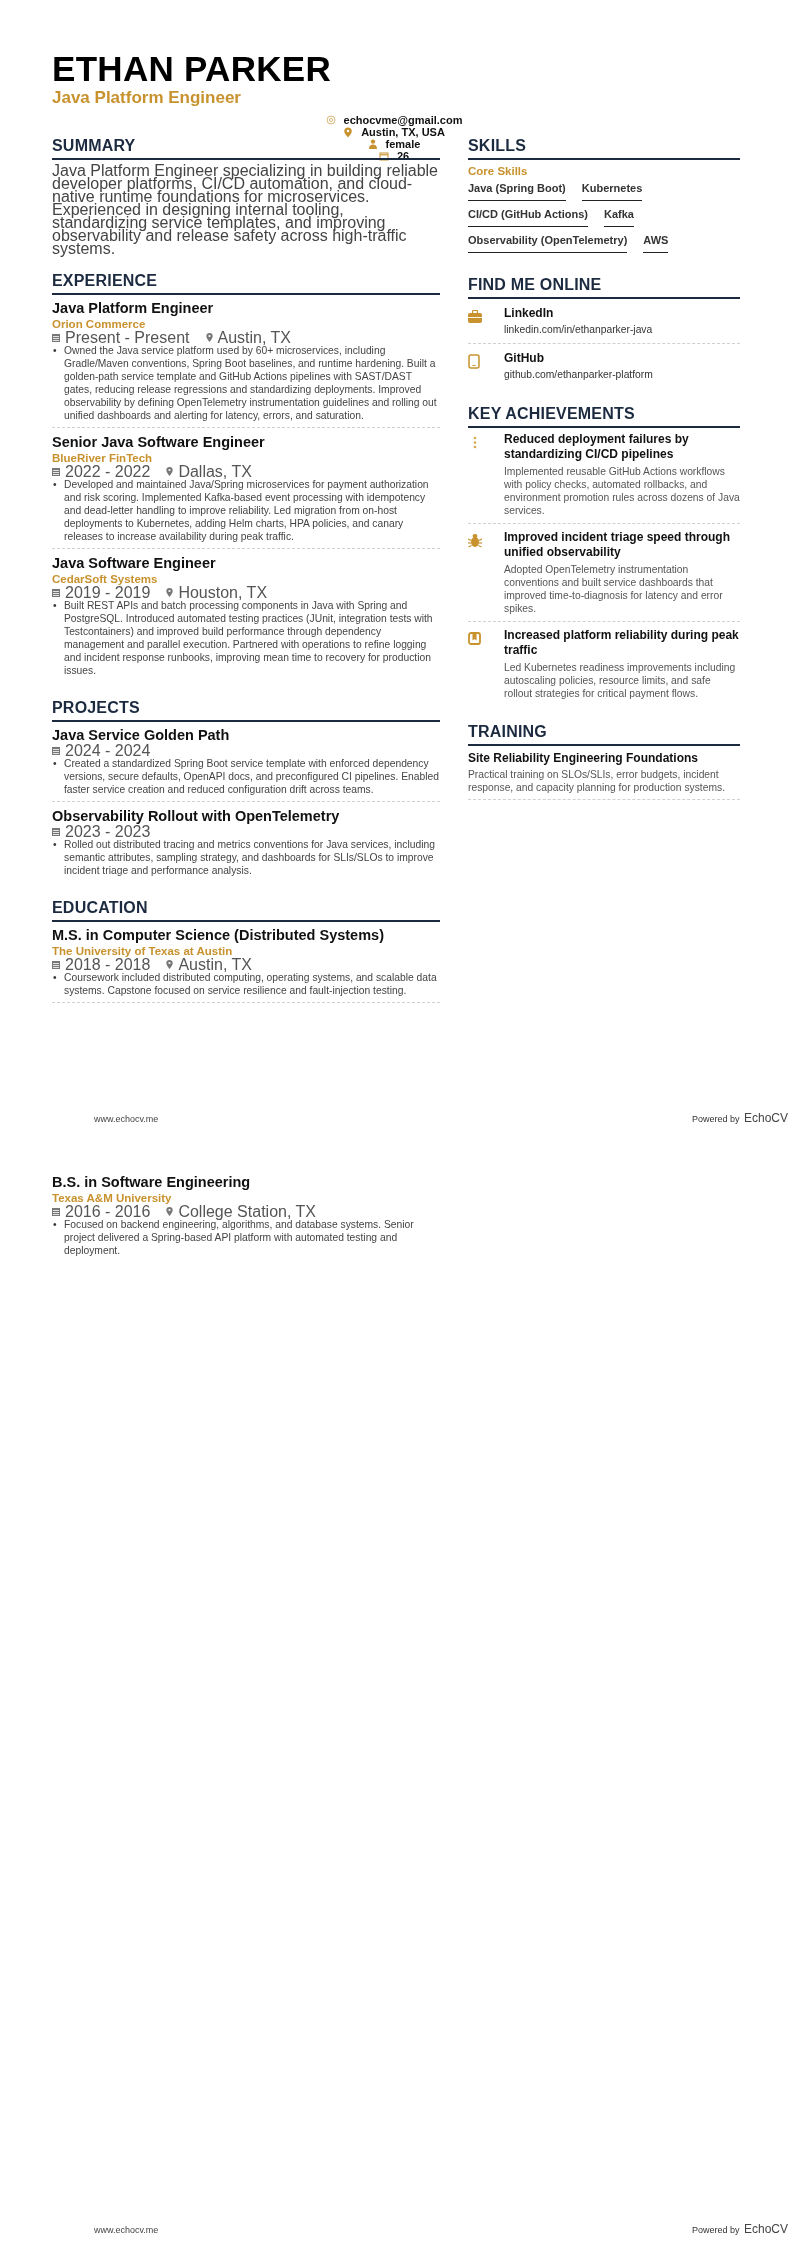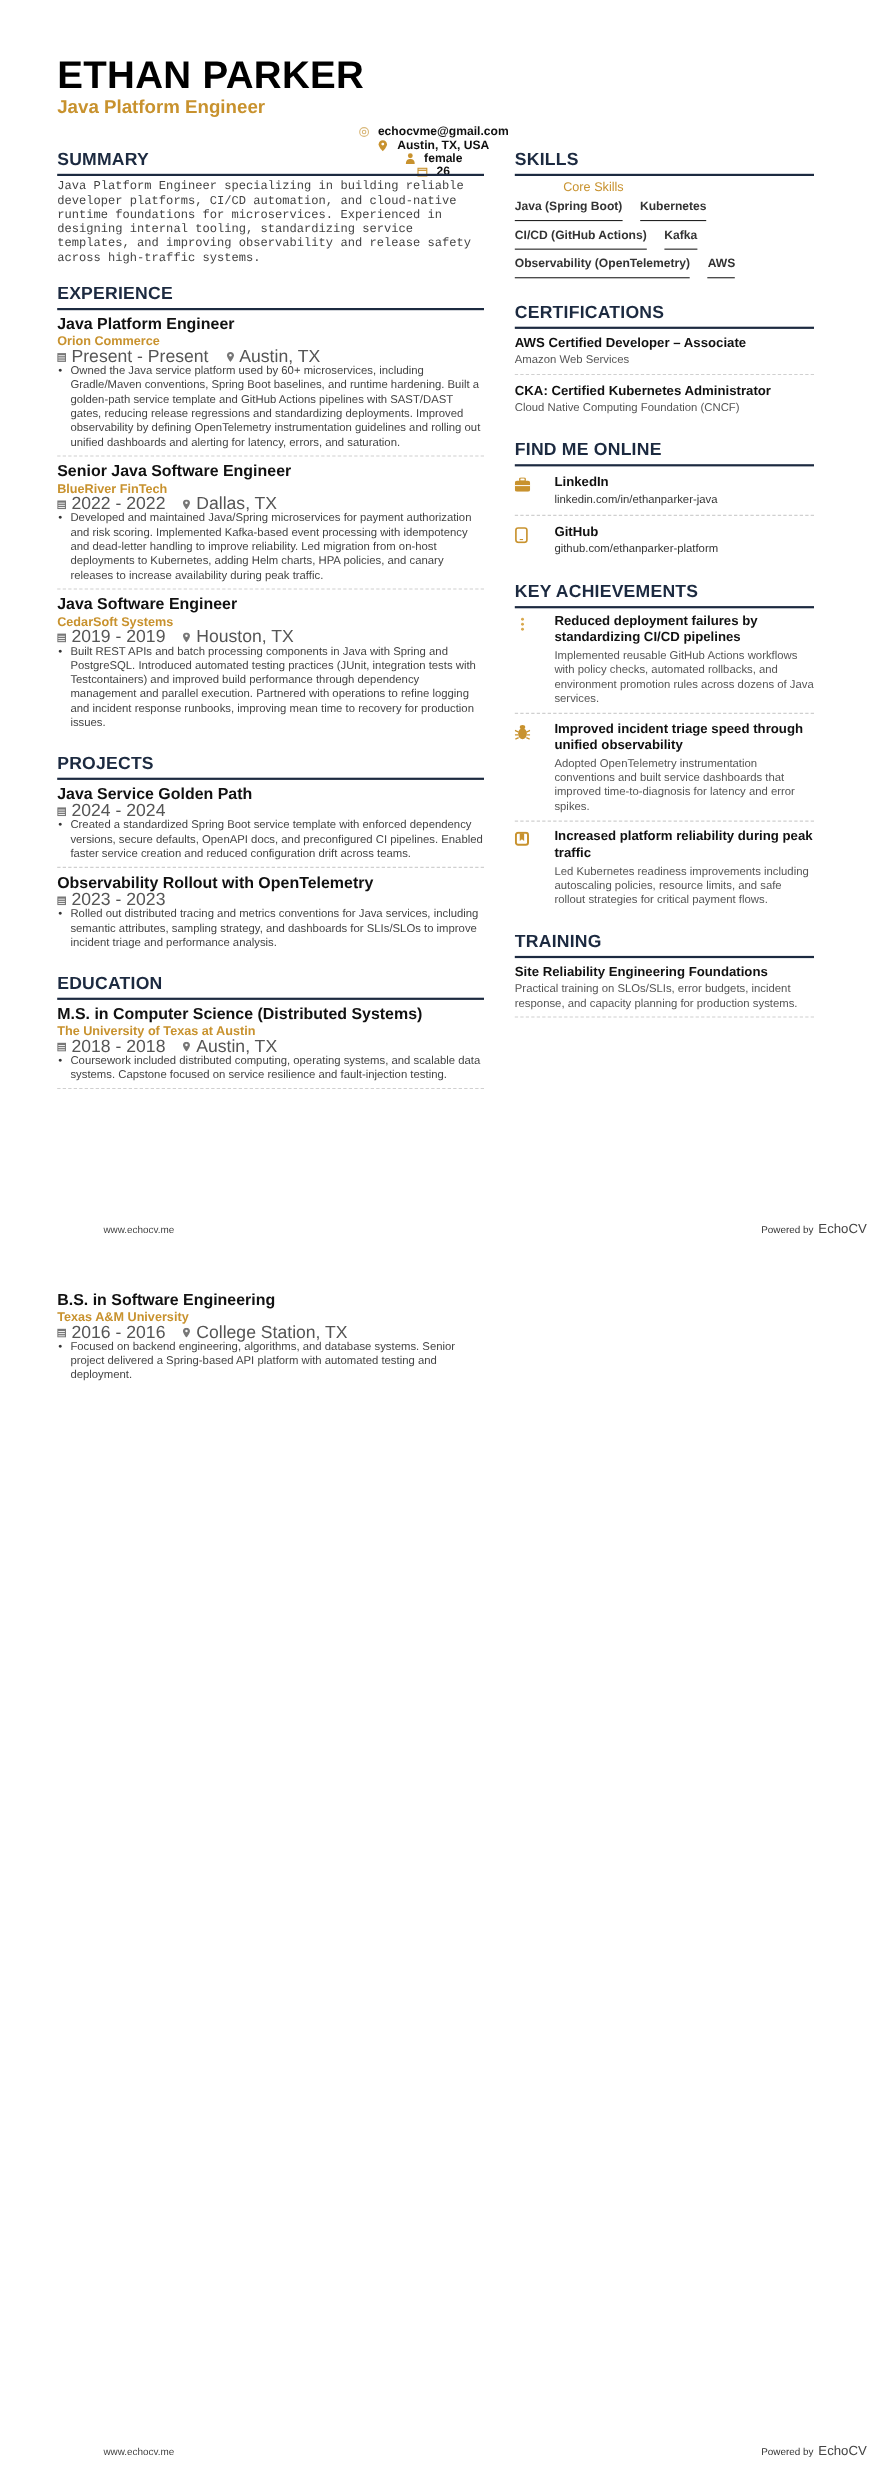--- a/index.html
+++ b/index.html
@@ -18,34 +18,34 @@
   .contacts { display: flex; align-items: center; margin-top: 6px; font-size: 11px; font-weight: 700; color: #111; flex-direction: column; }
   .contact { display: flex; align-items: center; margin-right: 16px; }
   .contact .ic { width: 10px; height: 10px; margin-right: 8px; display: inline-block; }
 
   .col-left { position: absolute; left: 52px; top: 136px; width: 388px; }
   .col-right { position: absolute; left: 468px; top: 136px; width: 272px; }
 
   .sec-title { font-size: 16px; font-weight: 700; color: #1c2a40; letter-spacing: 0.2px; line-height: 20px; padding-bottom: 2px; border-bottom: 2.5px solid #1c2a40; margin-bottom: 4px; }
   .section { margin-bottom: 16px; }
 
-  .summary { font-size: 11px; line-height: 13px; color: #444; font-family: Liberation Mono, monospace; }
+  .summary { font-size: 16px; line-height: 13px; color: #444; }
 
   .entry { padding-bottom: 5px; margin-bottom: 5px; border-bottom: 1px dashed #d0d0d0; }
   .entry.last { border-bottom: none; }
   .entry-title { font-size: 14.5px; font-weight: 700; color: #111; line-height: 18px; }
   .entry-org { font-size: 11.5px; font-weight: 700; color: #c8922e; line-height: 14px; }
   .meta { display: flex; align-items: center; font-size: 16px; color: #555; line-height: 13px; }
   .meta .m { display: flex; align-items: center; margin-right: 16px; }
   .meta svg { margin-right: 5px; }
   .bullets { list-style: none; }
   .bullets li { position: relative; padding-left: 12px; font-size: 10.3px; line-height: 13px; color: #444; }
   .bullets li::before { content: "•"; position: absolute; left: 1px; top: 0; color: #333; }
 
-  .skill-sub { font-size: 11.5px; font-weight: 400; color: #c8922e; margin-bottom: 3px; line-height: 14px; margin-left: 44px; }
+  .skill-sub { font-size: 11.5px; font-weight: 700; color: #c8922e; margin-bottom: 3px; line-height: 14px; }
   .skill-list { display: flex; flex-wrap: wrap; }
   .skill { font-size: 11px; font-weight: 700; color: #333; line-height: 14px; padding-bottom: 5px; border-bottom: 1.5px solid #222; margin-right: 16px; margin-bottom: 6px; }
 
   .cert { padding-bottom: 5px; margin-bottom: 6px; border-bottom: 1px dashed #d0d0d0; }
   .cert.last { border-bottom: none; }
   .cert-title { font-size: 12px; font-weight: 700; color: #111; line-height: 16px; }
   .cert-org { font-size: 10.3px; color: #555; line-height: 14px; margin-top: 2px; }
 
   .link-row { display: flex; padding: 2px 0 6px 0; margin-bottom: 4px; border-bottom: 1px dashed #d0d0d0; }
   .link-row.last { border-bottom: none; }
@@ -285,31 +285,20 @@
       <div class="skill-list">
         <span class="skill">Java (Spring Boot)</span>
         <span class="skill">Kubernetes</span>
         <span class="skill">CI/CD (GitHub Actions)</span>
         <span class="skill">Kafka</span>
         <span class="skill">Observability (OpenTelemetry)</span>
         <span class="skill">AWS</span>
       </div>
     </div>
 
-    <div class="section">
-      <div class="sec-title">CERTIFICATIONS</div>
-      <div class="cert">
-        <div class="cert-title">AWS Certified Developer – Associate</div>
-        <div class="cert-org">Amazon Web Services</div>
-      </div>
-      <div class="cert last">
-        <div class="cert-title">CKA: Certified Kubernetes Administrator</div>
-        <div class="cert-org">Cloud Native Computing Foundation (CNCF)</div>
-      </div>
-    </div>
 
     <div class="section">
       <div class="sec-title">FIND ME ONLINE</div>
       <div class="link-row">
         <div class="link-icon">
           <svg width="14" height="13" viewBox="0 0 14 13">
               <rect x="4.5" y="0.5" width="5" height="3" rx="1" fill="none" stroke="#c8922e" stroke-width="1.2"></rect>
               <rect x="0" y="3" width="14" height="10" rx="2" fill="#c8922e"></rect>
               <rect x="0" y="7" width="14" height="0.9" fill="#fff"></rect>
             </svg>

